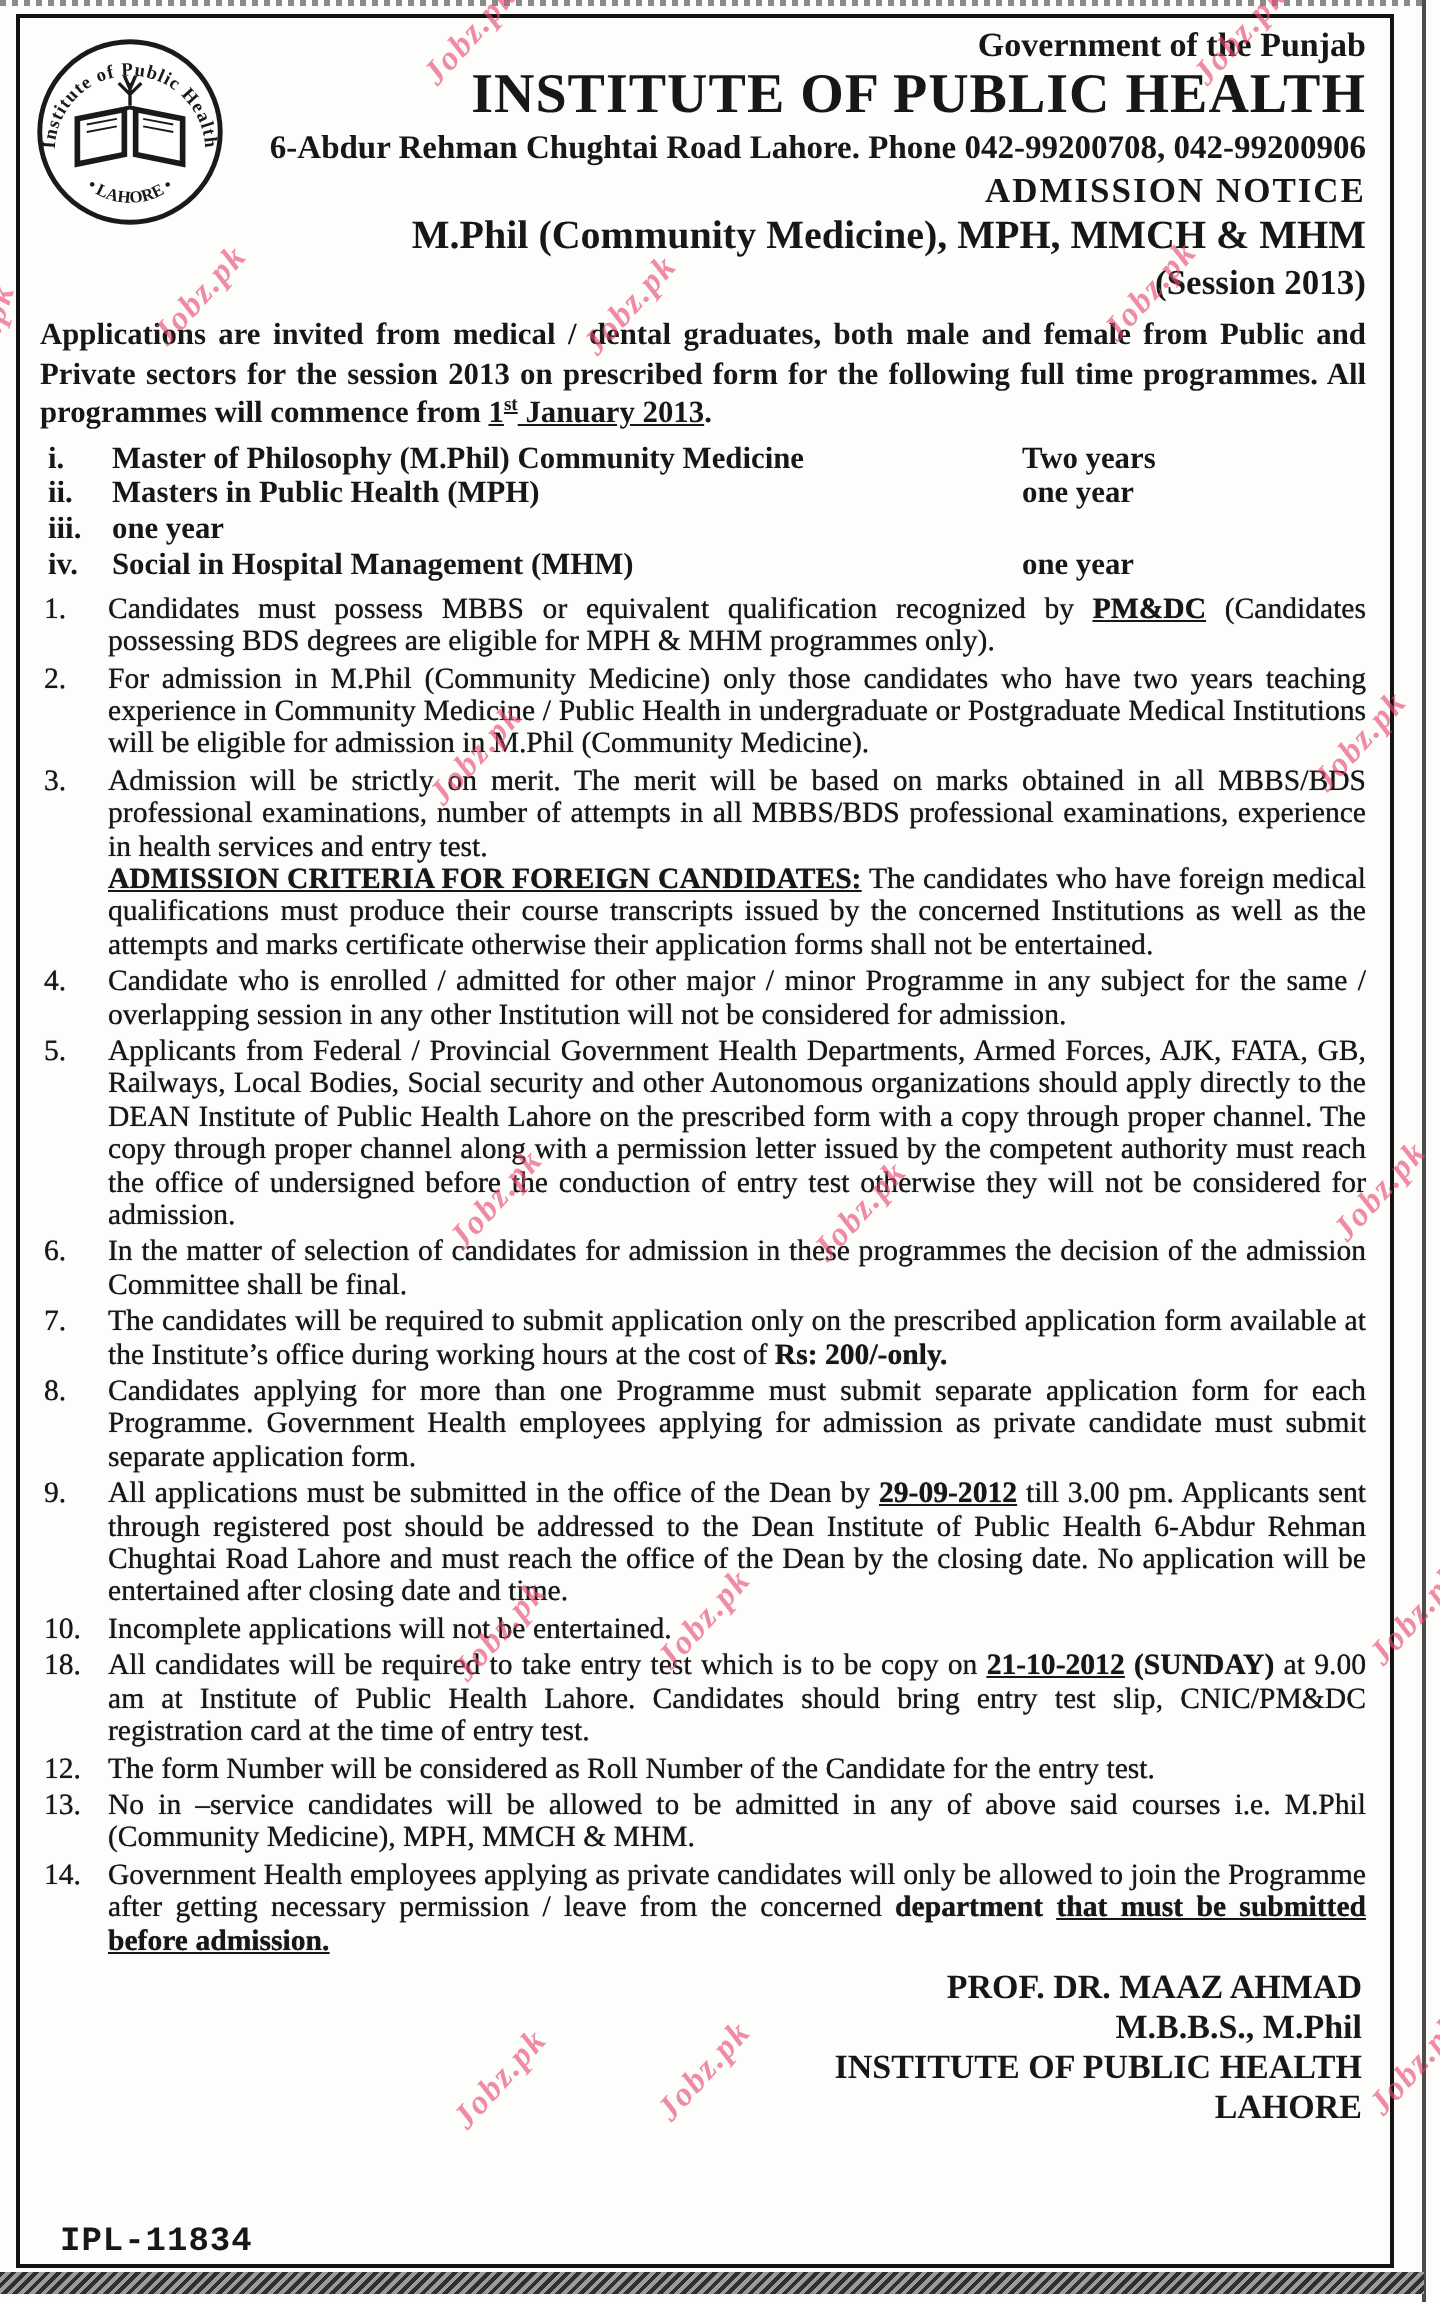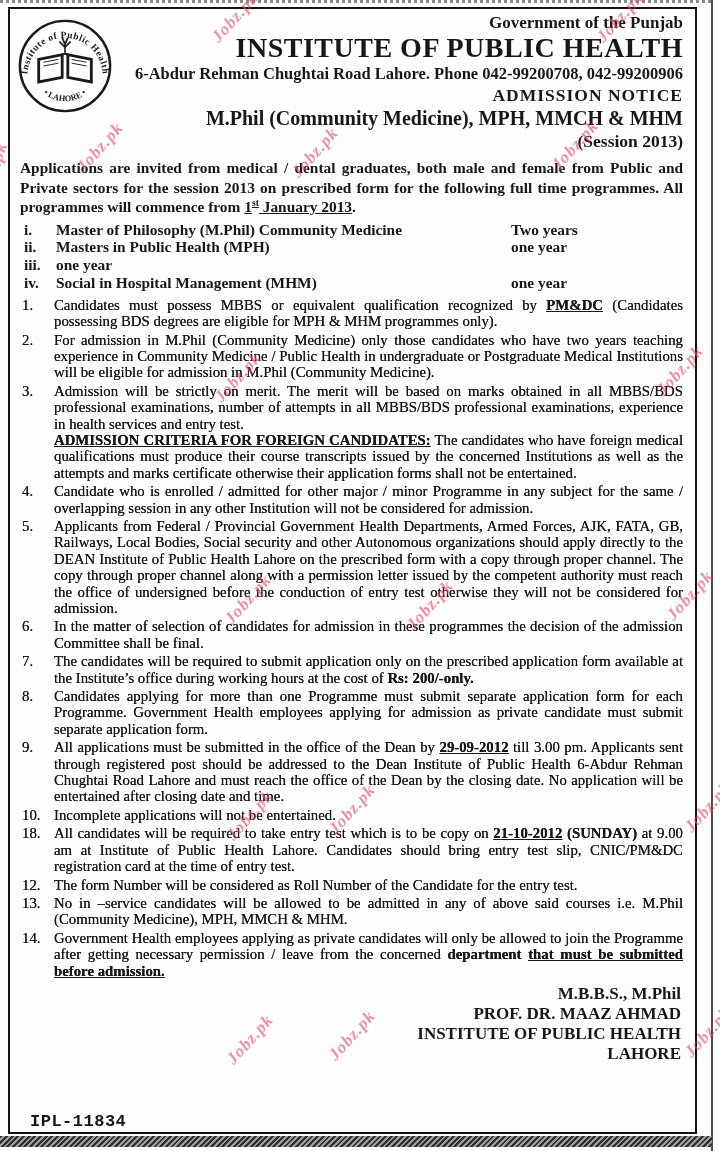--- a/index.html
+++ b/index.html
@@ -171,22 +171,22 @@
         <span class="cno">13.</span>
         <span class="ctext"><span>No in –service candidates will be allowed to be admitted in any of above said courses i.e. M.Phil (Community Medicine), MPH, MMCH &amp; MHM.</span></span>
       </div>
       <div class="cond">
         <span class="cno">14.</span>
         <span class="ctext"><span>Government Health employees applying as private candidates will only be allowed to join the Programme after getting necessary permission / leave from the concerned </span><span class="sg-b">department </span><span class="sg-b sg-u">that must be submitted before admission.</span></span>
       </div>
     </div>
 
     <div class="signature">
+      <div class="sig-line">PROF. DR. MAAZ AHMAD</div>
       <div class="sig-line">M.B.B.S., M.Phil</div>
-      <div class="sig-line">PROF. DR. MAAZ AHMAD</div>
       <div class="sig-line">INSTITUTE OF PUBLIC HEALTH</div>
       <div class="sig-line">LAHORE</div>
     </div>
 
     <div class="ipl">IPL-11834</div>
   </div>
 
   <div class="watermark" style="left: 215px; top: 30px; transform: rotate(-48deg); color: rgb(232, 72, 110);">Jobz.pk</div>
   <div class="watermark" style="left: 600px; top: 30px; transform: rotate(-48deg); color: rgb(232, 72, 110);">Jobz.pk</div>
   <div class="watermark" style="left: -16px; top: 190px; transform: rotate(-72deg); color: rgb(232, 72, 110);">Jobz.pk</div>

